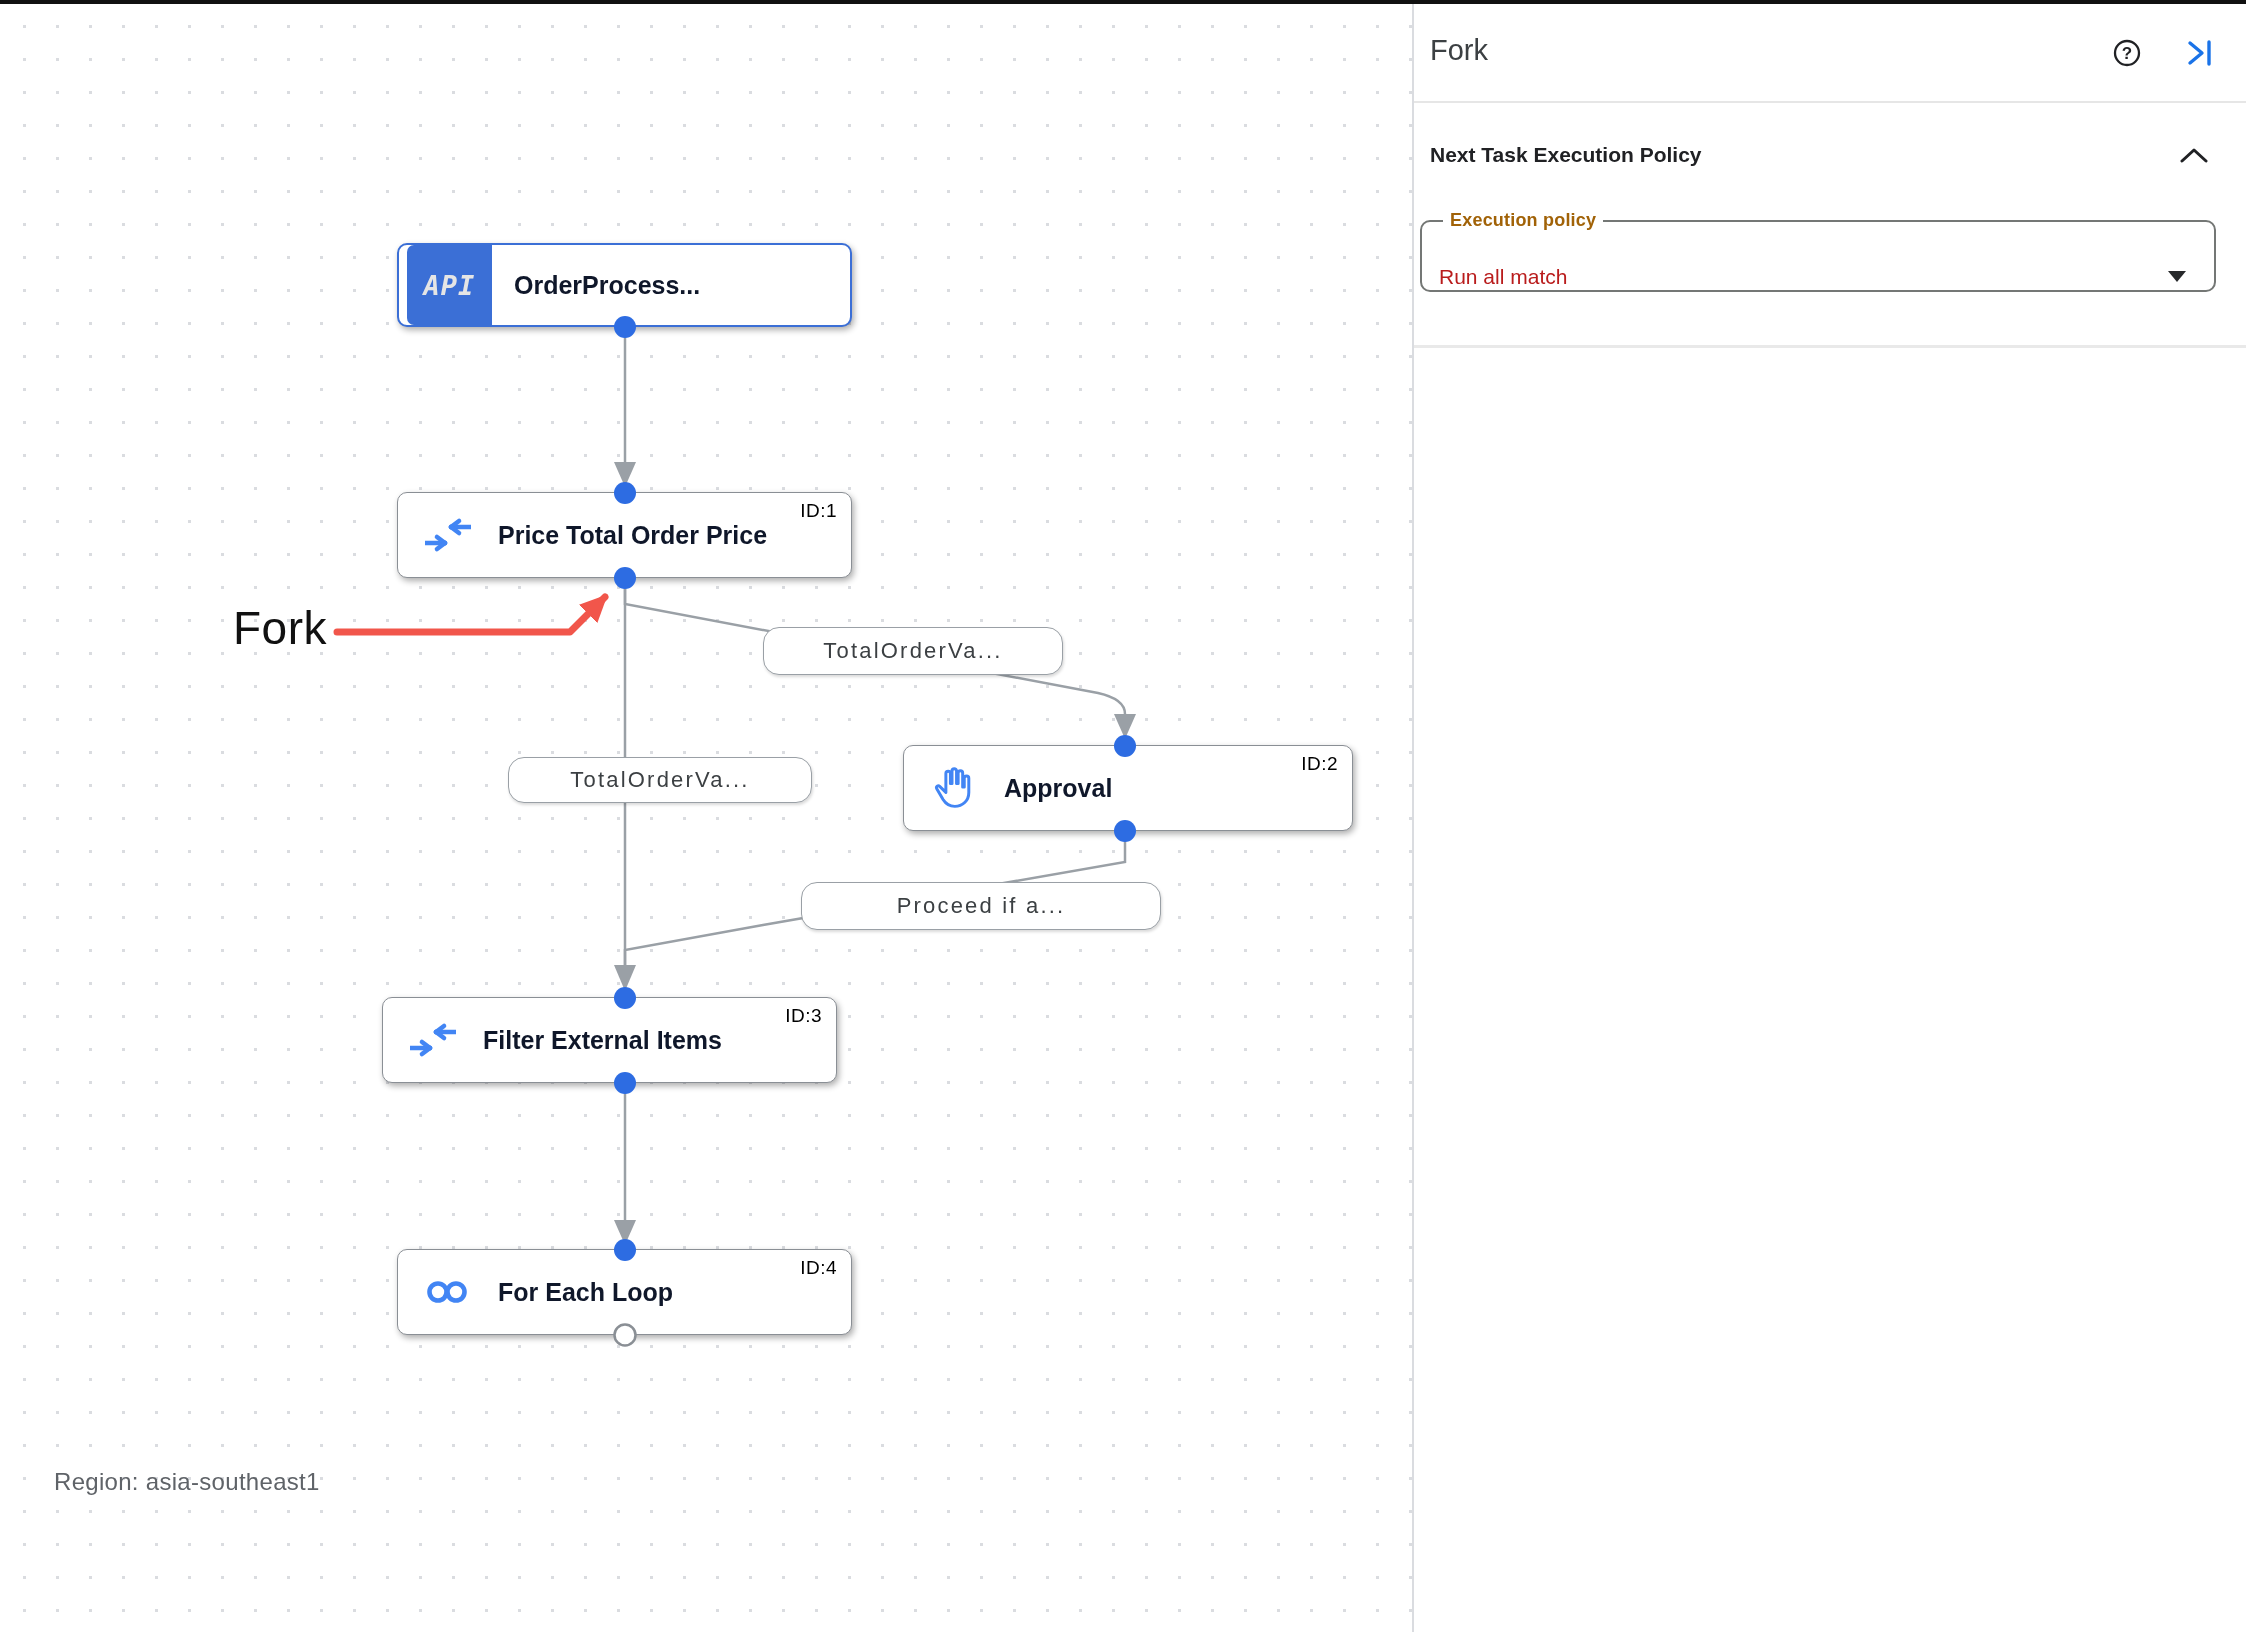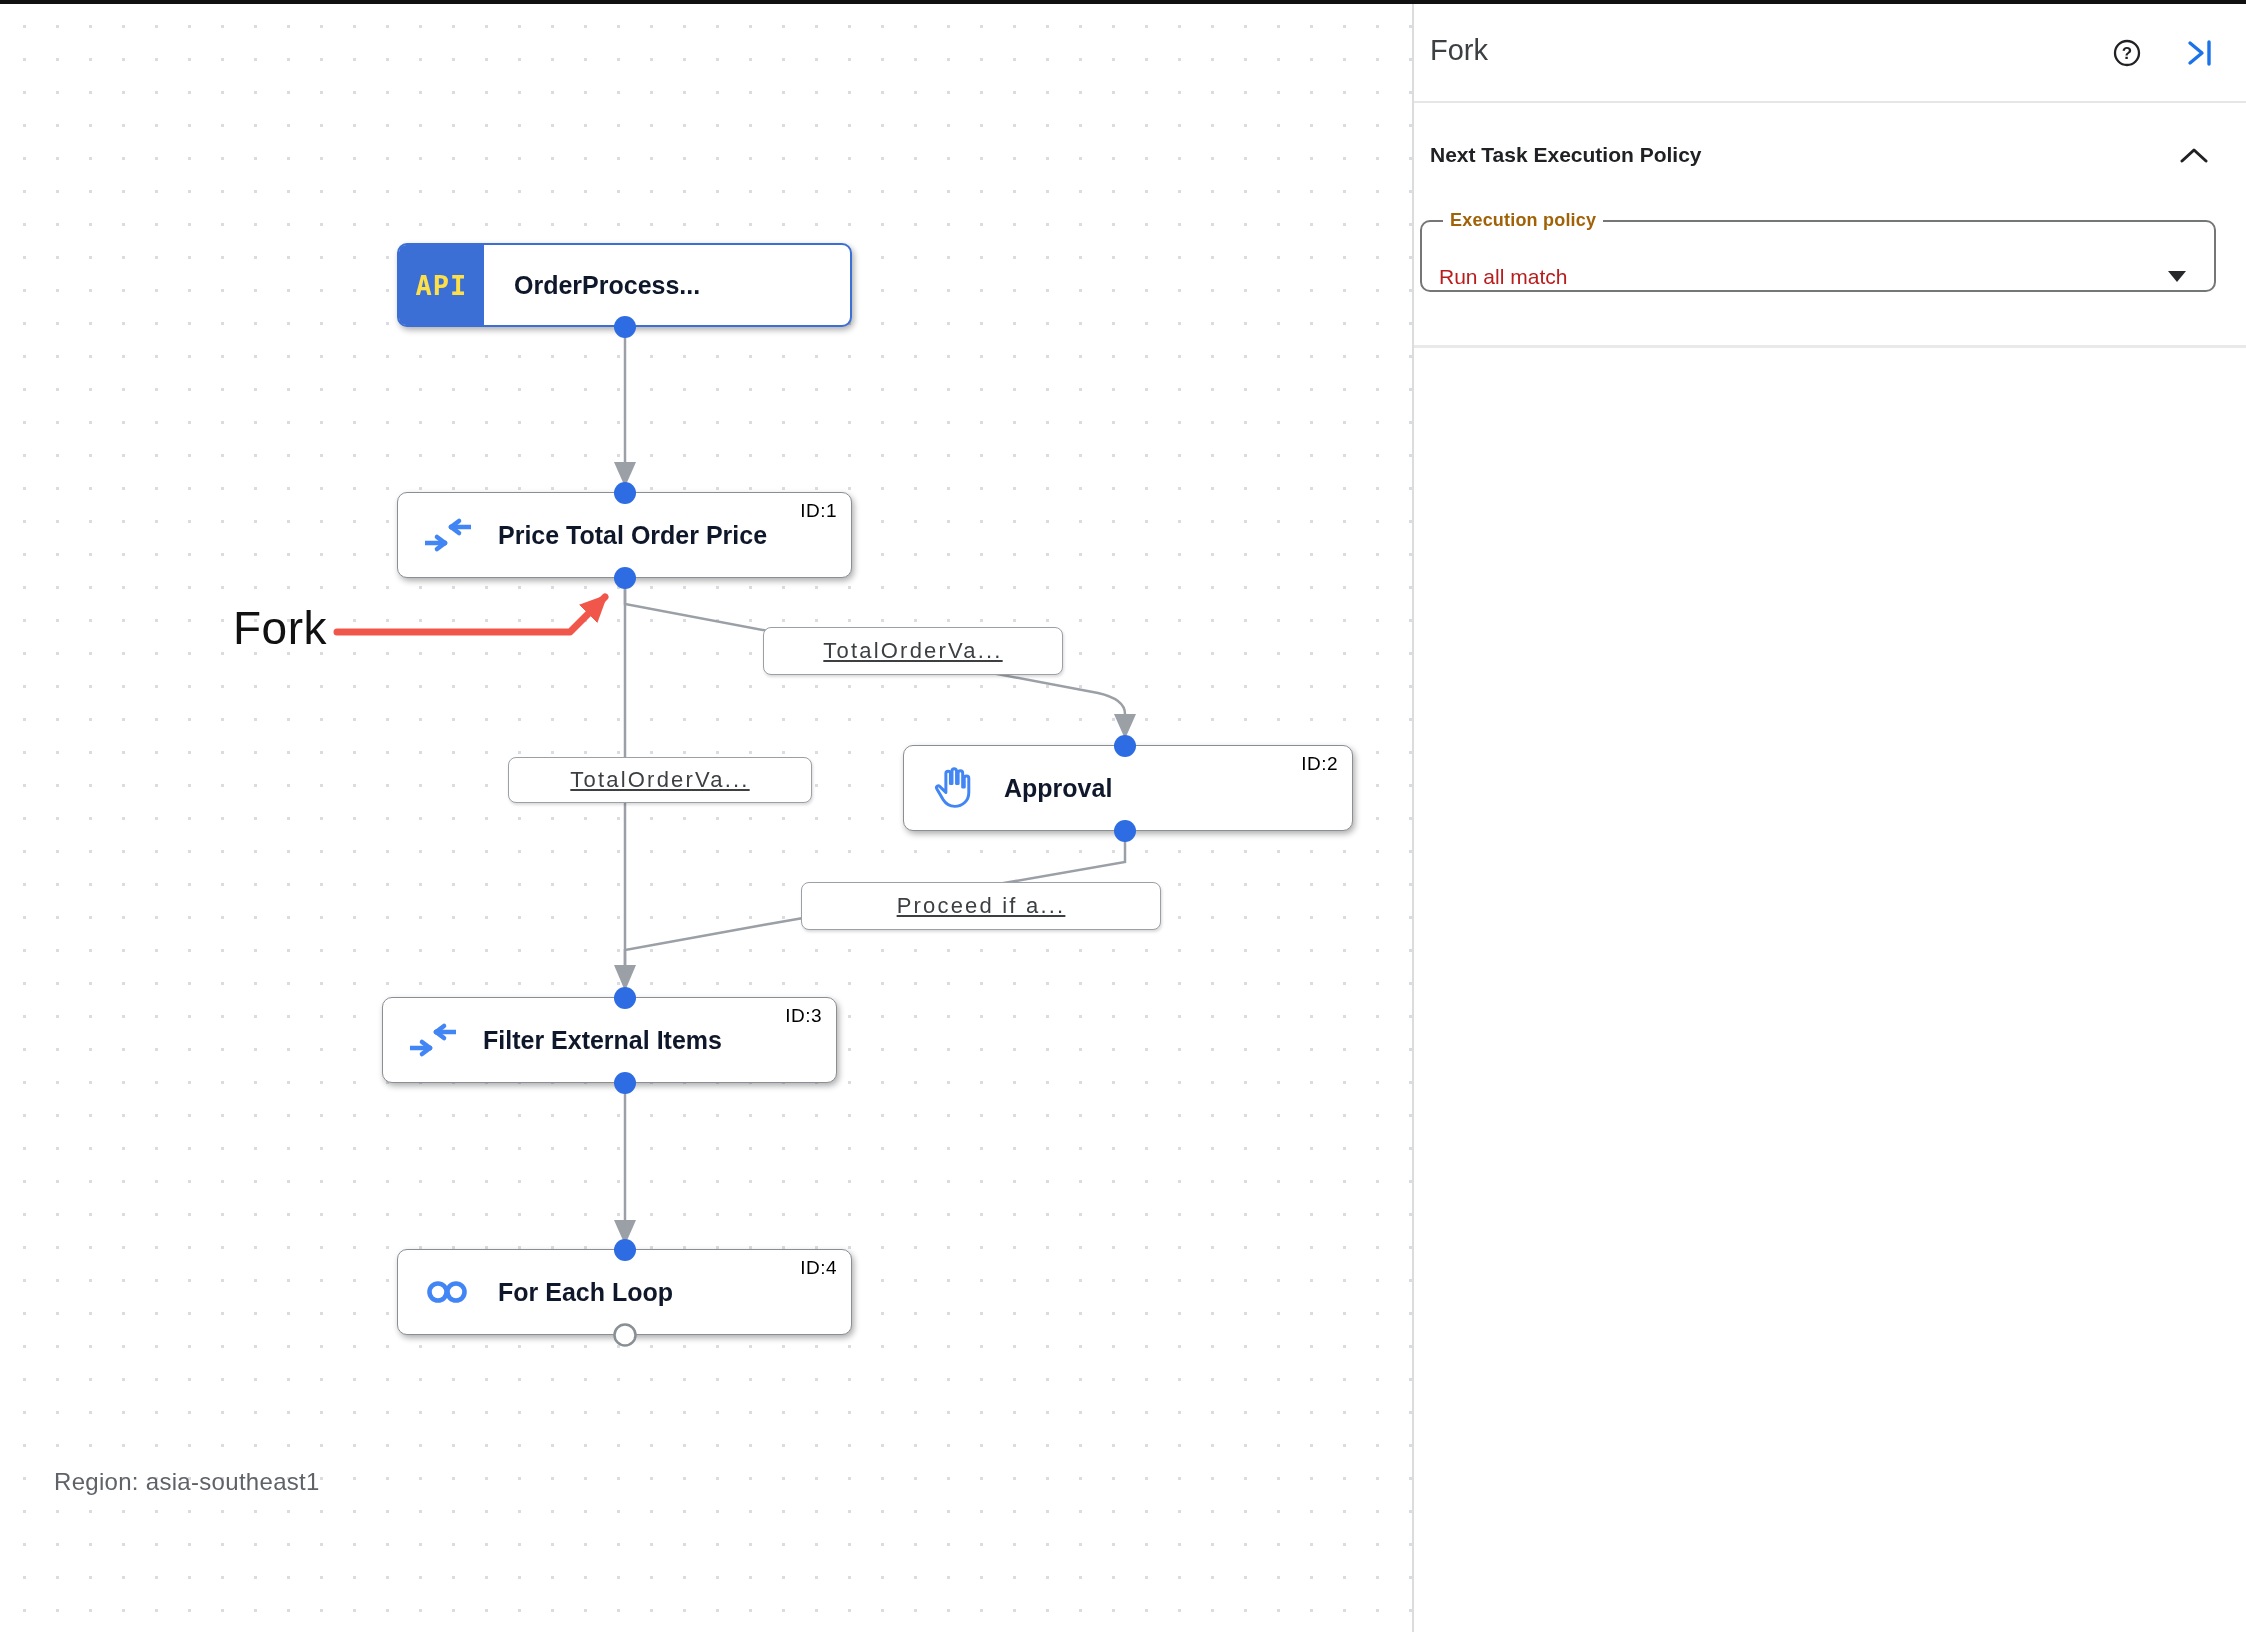--- a/index.html
+++ b/index.html
@@ -24,31 +24,31 @@
     box-shadow:2px 3px 6px rgba(0,0,0,.32);display:flex;align-items:center;z-index:2;
     box-sizing:border-box;
   }
   .node .nid{
     position:absolute;top:7px;right:14px;font-size:19px;color:#000000;letter-spacing:.5px;
   }
   .node .icon{position:absolute;left:27px;top:50%;transform:translateY(-50%);display:flex;align-items:center;}
   .node .title{margin-left:100px;font-size:25px;font-weight:bold;color:#0f172a;white-space:nowrap;}
   .node.trigger{border:2px solid #3b6fd6;}
   .node.trigger .badge{
-    position:absolute;left:0;top:0;bottom:0;width:85px;background:#3b6fd6;
+    position:absolute;left:8px;top:0;bottom:0;width:85px;background:#3b6fd6;
     border-radius:7px 0 0 7px;display:flex;align-items:center;justify-content:center;
-    color:#fde047;font-family:"DejaVu Sans Mono",monospace;font-weight:bold;font-size:27px;letter-spacing:1px;
+    color:#e5e5e5;font-family:"DejaVu Sans Mono",monospace;font-weight:bold;font-size:27px;letter-spacing:1px;font-style:italic;
   }
   .node.trigger .title{margin-left:115px;}
 
   .edge-label{
-    position:absolute;background:#fff;border:1.5px solid #9aa0a6;border-radius:8px;
+    position:absolute;background:#fff;border:1.5px solid #9aa0a6;border-radius:16px;
     display:flex;align-items:center;justify-content:center;z-index:2;
     font-size:22px;color:#3c4043;letter-spacing:2.2px;box-shadow:1px 2px 3px rgba(0,0,0,.15);
-    box-sizing:border-box;white-space:nowrap;text-decoration:underline;
+    box-sizing:border-box;white-space:nowrap;
   }
 
   #annotation-text{
     position:absolute;left:233px;top:597px;font-size:46px;color:#111;z-index:4;letter-spacing:.5px;
   }
   #region-label{
     position:absolute;left:54px;top:1464px;font-size:24px;color:#5f6368;z-index:2;letter-spacing:.3px;
   }
 
   

